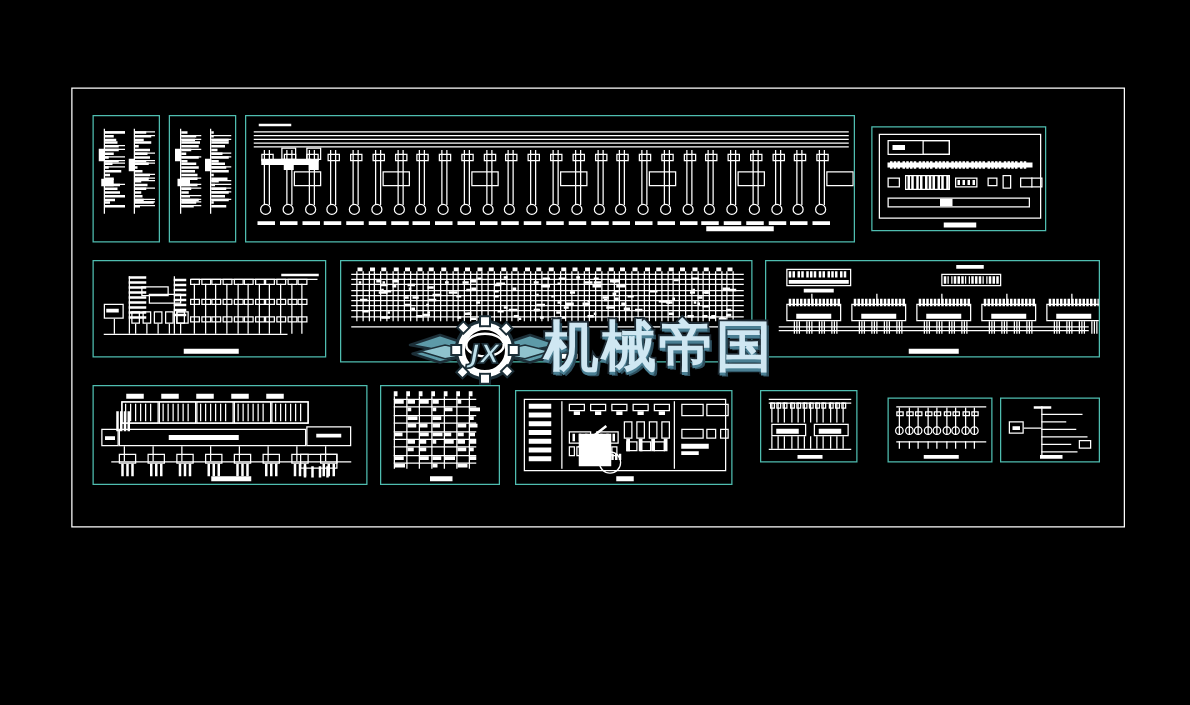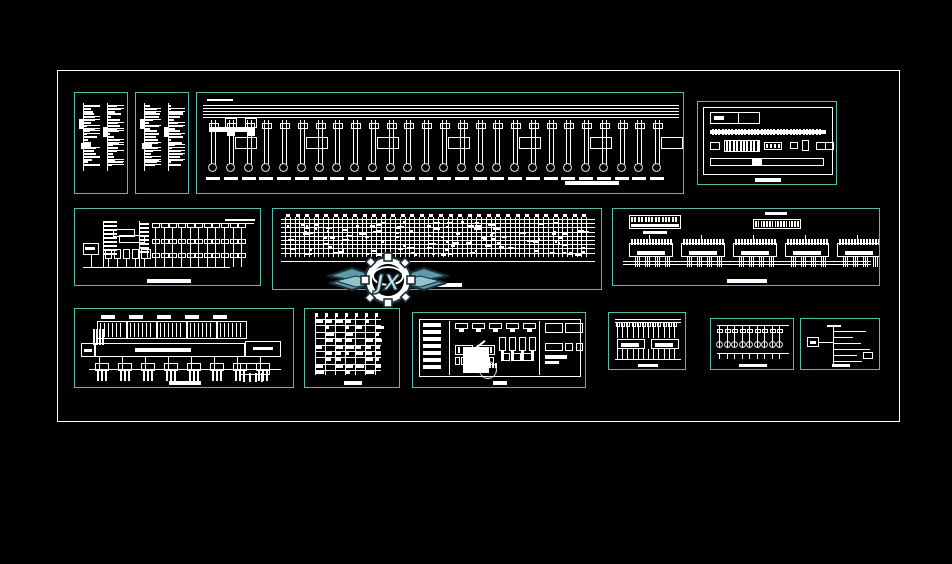--- a/index.html
+++ b/index.html
@@ -1279,15 +1279,16 @@
           <rect x="45" y="7" width="7" height="7" transform="rotate(-45 48 10)"></rect>
           <rect x="80" y="7" width="7" height="7" transform="rotate(45 83 10)"></rect>
           <rect x="45" y="42" width="7" height="7" transform="rotate(45 48 45)"></rect>
           <rect x="80" y="42" width="7" height="7" transform="rotate(-45 83 45)"></rect>
         </g>
         <circle cx="66" cy="28" r="17" fill="#000" stroke="#ffffff" stroke-width="2"></circle>
         <ellipse cx="66" cy="24" rx="15" ry="9" fill="none" stroke="#ffffff" stroke-width="2"></ellipse>
         <text x="66" y="38" text-anchor="middle" font-family="DejaVu Sans, Liberation Sans, sans-serif" font-size="21" font-weight="bold" font-style="italic" fill="#bfe0ea" stroke="#1c2f38" stroke-width="1.4">JX</text>
       </g>
     </svg>
+    <div class="wm-cn">机械帝国</div>
   </div>
 
 </div>
 
 </body></html>

